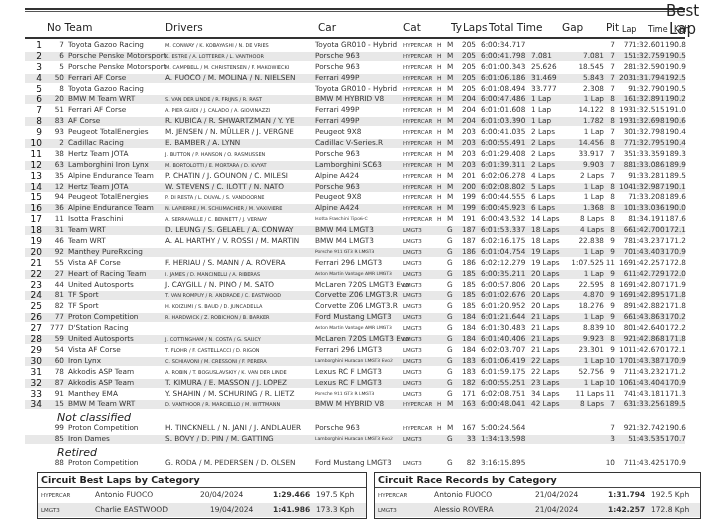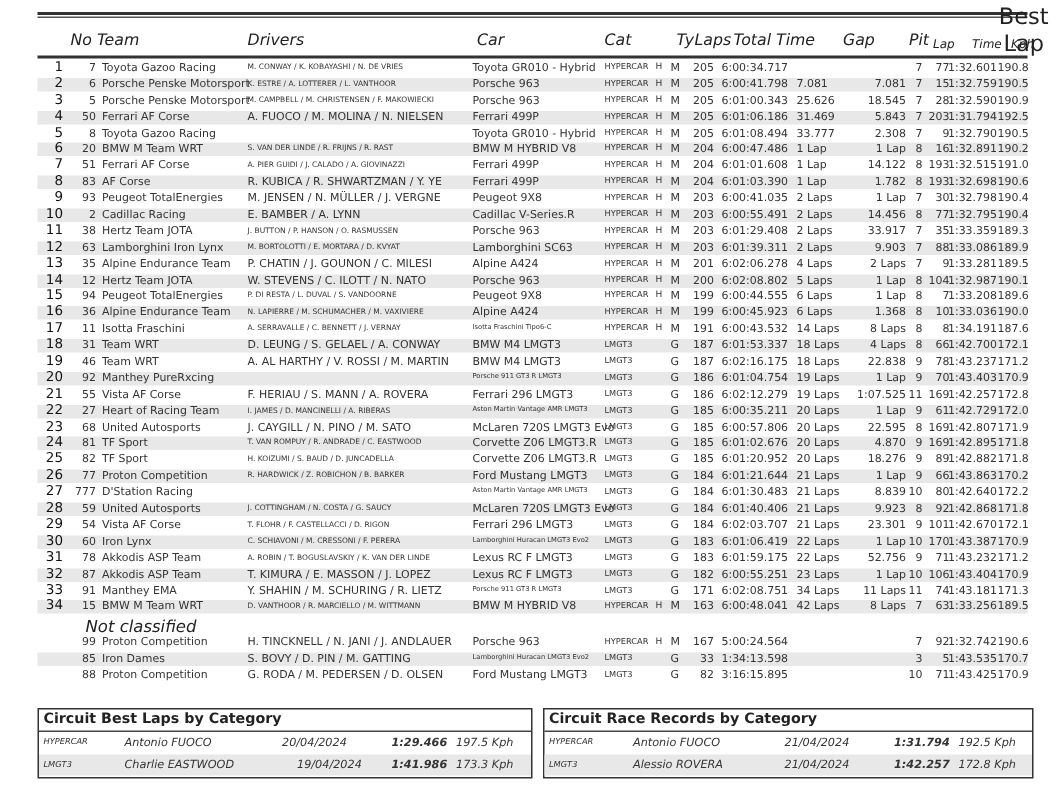--- a/index.html
+++ b/index.html
@@ -1,21 +1,21 @@
 <!DOCTYPE html>
 <html><head>
 <meta charset="utf-8">
 <style>
   html, body { margin:0; padding:0; background:#ffffff; }
   body { width:705px; height:524px; overflow:hidden; position:relative;
          font-family:"DejaVu Sans", sans-serif; color:#1a1a1a; }
   .topline { position:absolute; left:25px; top:8px; width:660px; height:2px; background:#333; }
   .topline2 { position:absolute; left:25px; top:11px; width:660px; height:1px; background:#555; }
   .hdr { position:absolute; top:21px; left:0; width:705px; height:16px; }
-  .hdr span { position:absolute; font-size:10.5px; color:#222; white-space:nowrap;font-style:italic; }
+  .hdr span { position:absolute; font-size:10.5px; color:#222; white-space:nowrap; }
   .hdr .small { font-size:8px; top:4px; }
   .bestlap-label { position:absolute; left:660px; top:2px; font-size:15px; color:#222;text-align:center; }
   .hdrline { position:absolute; left:25px; top:37px; width:660px; height:2px; background:#333; }
   .rows { position:absolute; top:40px; left:0; width:705px; }
   .row { position:relative; height:10.9px; width:705px; }
   .row.stripe::before { content:""; position:absolute; left:25px; width:660px; top:1px; height:9px; background:#e8e8e8; }
   .row span { position:absolute; top:0; font-size:7.3px; line-height:10.9px; white-space:nowrap; color:#333; }
   .c-pos { left:28px; width:14px; text-align:right; font-size:9px !important; color:#111 !important; }
   .c-no  { left:44px; width:20px; text-align:right; }
   .c-team{ left:68px; }
@@ -29,25 +29,25 @@
   .c-laps{ left:458px; width:18px; text-align:right; }
   .c-tot { left:481px; }
   .c-gap1{ left:531px; width:40px; text-align:left; }
   .c-gap2{ left:570px; width:34px; text-align:right; }
   .c-pit { left:603px; width:12px; text-align:right; }
   .c-lap { left:615px; width:18px; text-align:right; }
   .c-time{ left:632px; }
   .c-kph { left:665px; }
   .section-title { position:relative; height:13px; }
   .section-title span { position:absolute; left:57px; font-size:11px; font-style:italic; font-weight:normal; color:#222; top:1px; }
-  .records { position:absolute; top:472px; height:45px; border:1.5px solid #333; background:#fff; }
+  .records { position:absolute; top:472px; height:45px; border:1.5px solid #333; background:#fff;margin-left:12px; }
   .records .rtitle { font-size:9.5px; font-weight:bold; padding:1px 3px; height:12px; border-bottom:1px solid #444; color:#222; }
   .records .rrow { position:relative; height:14.5px; }
   .records .rrow.stripe { background:#e8e8e8;padding-left:32px; }
-  .records .rrow span { position:absolute; top:2px; font-size:7.5px; color:#333; white-space:nowrap;font-style:italic; }
+  .records .rrow span { position:absolute; top:2px; font-size:7.5px; color:#333; white-space:nowrap; }
   .records .rrow .cat { font-size:5.5px; top:4px; left:3px; }
   .records .rrow .bold { font-weight:bold; }
 </style>
 </head>
 <body>
 
 <div class="topline"></div>
 <div class="topline2"></div>
 
 <span class="bestlap-label">Best Lap</span>
@@ -458,21 +458,21 @@
       <span class="c-tot">6:00:35.211</span>
       <span class="c-gap1">20 Laps</span>
       <span class="c-gap2">1 Lap</span>
       <span class="c-pit">9</span>
       <span class="c-lap">61</span>
       <span class="c-time">1:42.729</span>
       <span class="c-kph">172.0</span>
     </div>
     <div class="row">
       <span class="c-pos">23</span>
-      <span class="c-no">68</span>
+      <span class="c-no">44</span>
       <span class="c-team">United Autosports</span>
       <span class="c-drv big">J. CAYGILL / N. PINO / M. SATO</span>
       <span class="c-car">McLaren 720S LMGT3 Evo</span>
       <span class="c-cat">LMGT3</span>
       <span class="c-ty1"></span>
       <span class="c-ty2">G</span>
       <span class="c-laps">185</span>
       <span class="c-tot">6:00:57.806</span>
       <span class="c-gap1">20 Laps</span>
       <span class="c-gap2">22.595</span>
@@ -709,20 +709,23 @@
       <span class="c-ty1"></span>
       <span class="c-ty2">G</span>
       <span class="c-laps">33</span>
       <span class="c-tot">1:34:13.598</span>
       <span class="c-gap1"></span>
       <span class="c-gap2"></span>
       <span class="c-pit">3</span>
       <span class="c-lap">5</span>
       <span class="c-time">1:43.535</span>
       <span class="c-kph">170.7</span>
+    </div>
+    <div class="section-title">
+      <span>Retired</span>
     </div>
     <div class="row">
       <span class="c-pos"></span>
       <span class="c-no">88</span>
       <span class="c-team">Proton Competition</span>
       <span class="c-drv big">G. RODA / M. PEDERSEN / D. OLSEN</span>
       <span class="c-car">Ford Mustang LMGT3</span>
       <span class="c-cat">LMGT3</span>
       <span class="c-ty1"></span>
       <span class="c-ty2">G</span>

